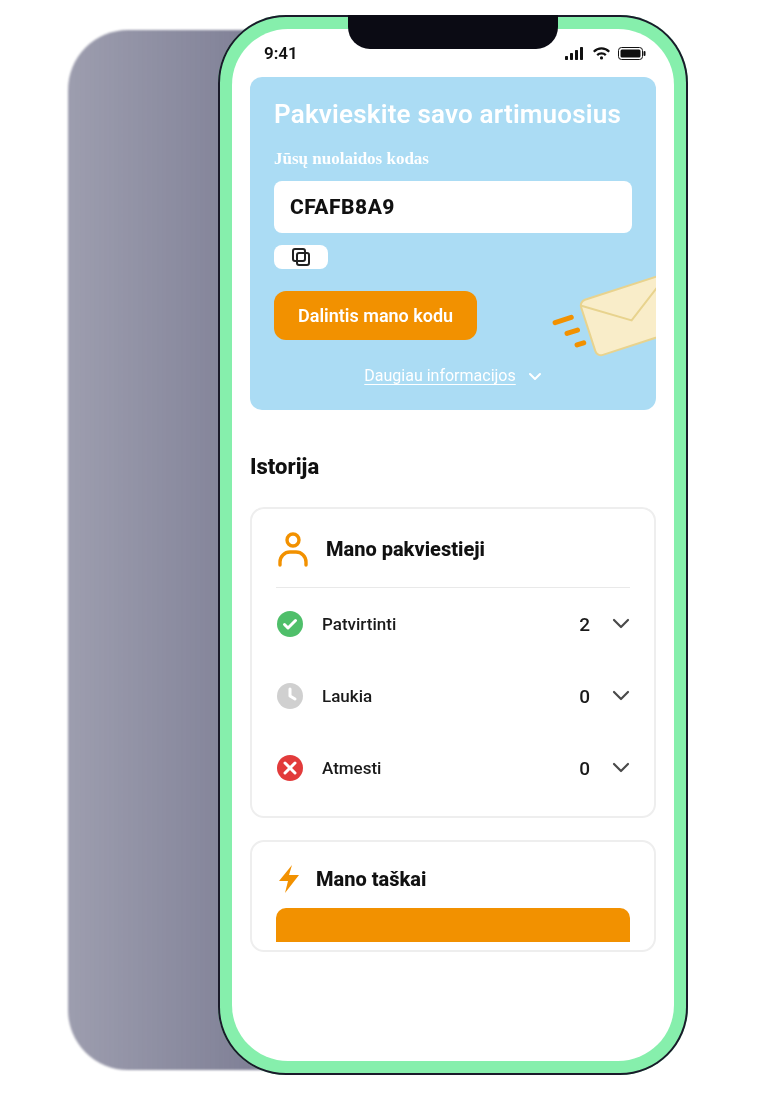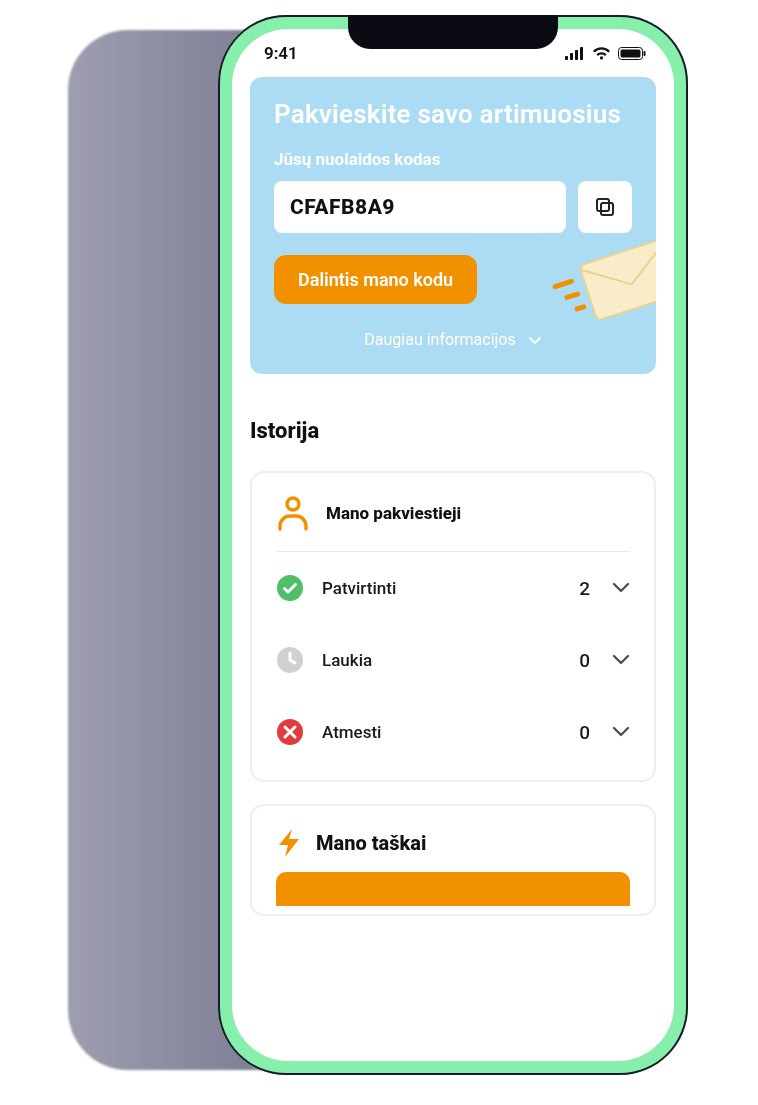--- a/index.html
+++ b/index.html
@@ -90,26 +90,28 @@
     font-size: 26px;
     font-weight: 600;
     margin-bottom: 20px;
     letter-spacing: 0.2px;
   }
   .invite-sub {
     color: #ffffff;
     font-size: 17px;
     font-weight: 700;
     margin-bottom: 12px;
+    font-family: Liberation Serif, serif;
   }
   .code-row {
     display: flex;
     gap: 12px;
     align-items: stretch;
     margin-bottom: 22px;
+    flex-direction: column;
   }
   .code-box {
     flex: 1;
     background: #ffffff;
     border-radius: 8px;
     padding: 14px 16px;
     font-size: 21px;
     font-weight: 800;
     color: #111;
     letter-spacing: 0.5px;
@@ -131,20 +133,21 @@
     padding: 14px 24px;
     border-radius: 12px;
   }
   .more-info {
     margin-top: 26px;
     text-align: center;
     color: #ffffff;
     font-size: 16px;
   }
   .more-info span {
+    text-decoration: underline;
     text-underline-offset: 3px;
   }
   .more-info .chev {
     display: inline-block;
     margin-left: 8px;
     vertical-align: middle;
   }
 
   
   .envelope {
@@ -171,21 +174,21 @@
     margin-bottom: 22px;
   }
   .card-header {
     display: flex;
     align-items: center;
     gap: 16px;
     padding-bottom: 20px;
     border-bottom: 1px solid #e9e9e9;
   }
   .card-header-title {
-    font-size: 17px;
+    font-size: 20px;
     font-weight: 800;
     color: #111;
   }
   .row {
     display: flex;
     align-items: center;
     padding: 22px 0;
   }
   .row .icon { width: 28px; height: 28px; margin-right: 18px; flex-shrink: 0; }
   .row .label { flex: 1; font-size: 17px; font-weight: 500; color: #1a1a1a; }

